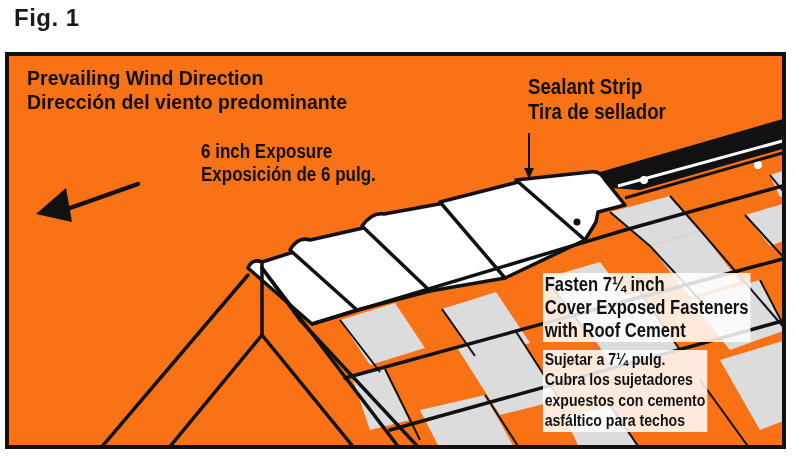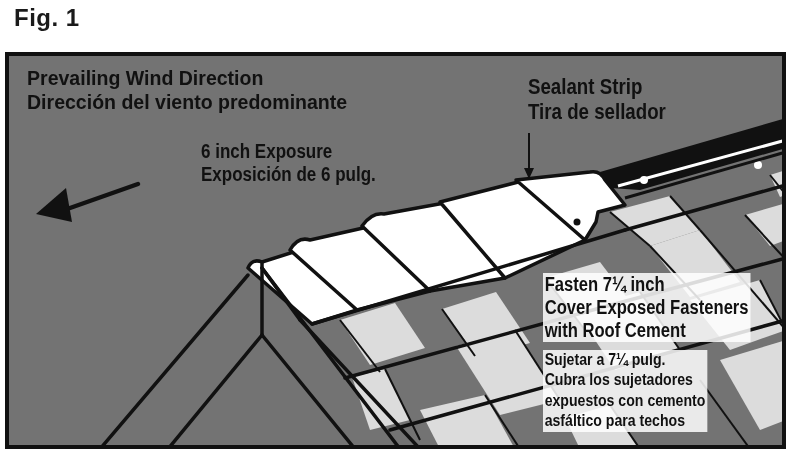--- a/index.html
+++ b/index.html
@@ -1,21 +1,21 @@
 <!DOCTYPE html>
 <html><head>
 <meta charset="utf-8">
 <style>
   html, body { margin:0; padding:0; background:#ffffff; }
   body { width:796px; height:459px; position:relative; overflow:hidden;
          font-family:"Liberation Sans", "DejaVu Sans", sans-serif; color:#111; }
   .fig-title { position:absolute; left:6px; top:4px; font-size:24px; font-weight:bold;
                letter-spacing:0.5px; color:#1a1a1a;margin-left:8px; }
   .frame { position:absolute; left:5px; top:52px; width:781px; height:397px;
-           border:4px solid #111; box-sizing:border-box; background:#737373; overflow:hidden; }
+           border:4px solid #111; box-sizing:border-box; background:#f97316; overflow:hidden; }
   .diagram { position:absolute; left:0; top:0; }
   .label { position:absolute; font-weight:bold; color:#111; line-height:1.15;
            font-family:"Liberation Sans", "DejaVu Sans", sans-serif; white-space:nowrap; }
   .wind { left:18px; top:10px; font-size:21px; transform:scaleX(0.93); transform-origin:left top; }
   .exposure { left:192px; top:84px; font-size:20px; transform:scaleX(0.85); transform-origin:left top; }
   .sealant { left:519px; top:18px; font-size:22px; transform:scaleX(0.85); transform-origin:left top; }
   .fasten { left:534px; top:217px; font-size:20px; transform:scaleX(0.83); transform-origin:left top;
             background:rgba(255,255,255,0.85); padding:0 2px; }
   .sujetar { left:534px; top:294px; font-size:17px; transform:scaleX(0.83); transform-origin:left top;
              background:rgba(255,255,255,0.85); padding:0 2px; line-height:1.2; }

